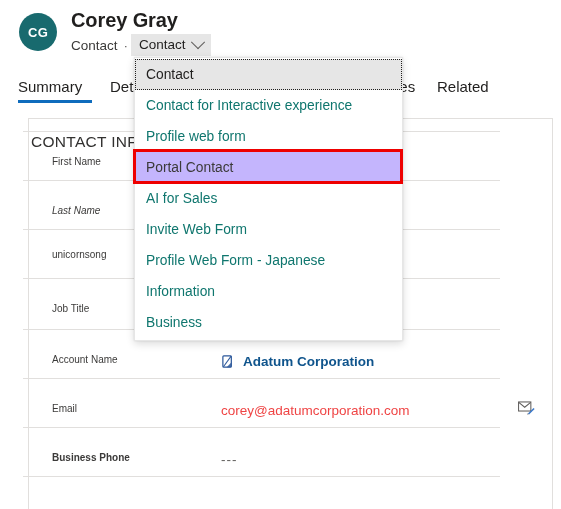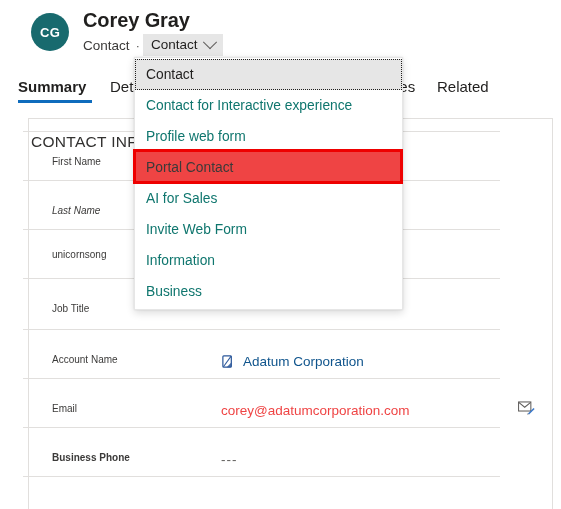--- a/index.html
+++ b/index.html
@@ -12,21 +12,21 @@
     background: #ffffff;
     font-family: "Liberation Sans", sans-serif;
     color: #323130;
     overflow: hidden;
     position: relative;
   }
 
   
   .header {
     position: absolute;
-    left: 12px; top: 0;
+    left: 0; top: 0;
     width: 503px;
     height: 70px;
   }
   .avatar {
     position: absolute;
     left: 19px; top: 13px;
     width: 38px; height: 38px;
     border-radius: 50%;
     background: #186a6e;
     color: #ffffff;
@@ -88,21 +88,21 @@
   }
   .tab {
     position: absolute;
     top: 0;
     font-size: 15px;
     color: #201f1e;
     white-space: nowrap;
     cursor: pointer;
   }
   .tab.active {
-    font-weight: bold;
+    font-weight: normal;
   }
   .tab-underline {
     position: absolute;
     height: 3px;
     background: #0f6cbd;
     top: 22px;
   }
 
   
   .card {
@@ -137,21 +137,21 @@
   }
   .field-value {
     position: absolute;
     left: 221px;
     font-size: 13.5px;
     color: #ef4444;
     white-space: nowrap;
   }
   .field-value.link {
     color: #0f548c;
-    font-weight: normal;
+    font-weight: bold;
     cursor: pointer;
   }
   .field-value.empty {
     color: #605e5c;
     letter-spacing: 1px;
   }
   .value-with-icon {
     display: inline-flex;
     align-items: center;
     gap: 7px;
@@ -185,21 +185,21 @@
     cursor: pointer;
     box-sizing: border-box;
   }
   .dd-item.selected {
     background: #e6e6e6;
     color: #201f1e;
     outline: 1.3px dotted #201f1e;
     outline-offset: -1px;
   }
   .dd-item.highlighted {
-    background: #ef4444;
+    background: #c4b5fd;
     color: #3b3a39;
   }
   .red-box {
     position: absolute;
     left: 133px;
     width: 270px;
     height: 35px;
     border: 3px solid #ee0000;
     box-sizing: border-box;
     z-index: 40;
@@ -274,16 +274,17 @@
     <div class="left-rule" style="top: 118px; height: 391px;"></div>
   </div>
 
 <div class="dropdown" id="dd-host">
     <div class="dd-item selected">Contact</div>
     <div class="dd-item">Contact for Interactive experience</div>
     <div class="dd-item">Profile web form</div>
     <div class="dd-item highlighted">Portal Contact</div>
     <div class="dd-item">AI for Sales</div>
     <div class="dd-item">Invite Web Form</div>
+    <div class="dd-item">Profile Web Form - Japanese</div>
     <div class="dd-item">Information</div>
     <div class="dd-item">Business</div>
   </div>
 <div class="red-box" id="red-box" style="top: 149px; border-color: rgb(238, 0, 0);"></div>
 
 </body></html>

